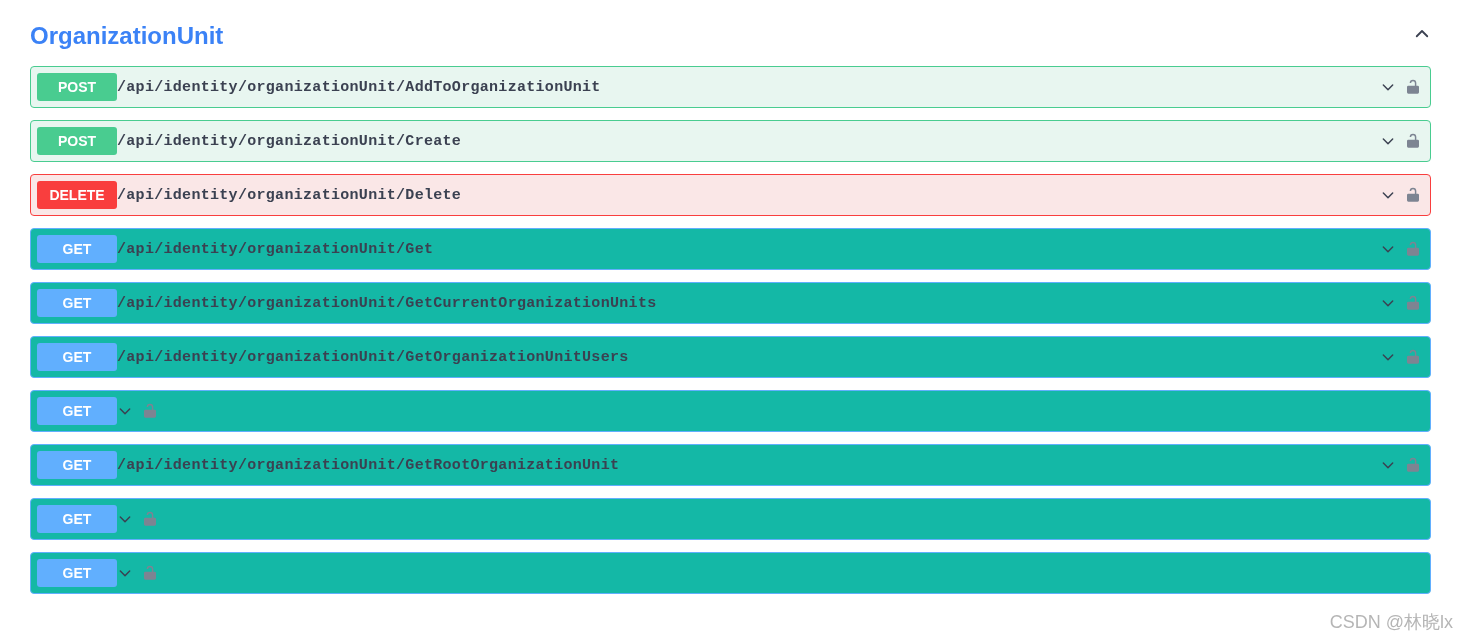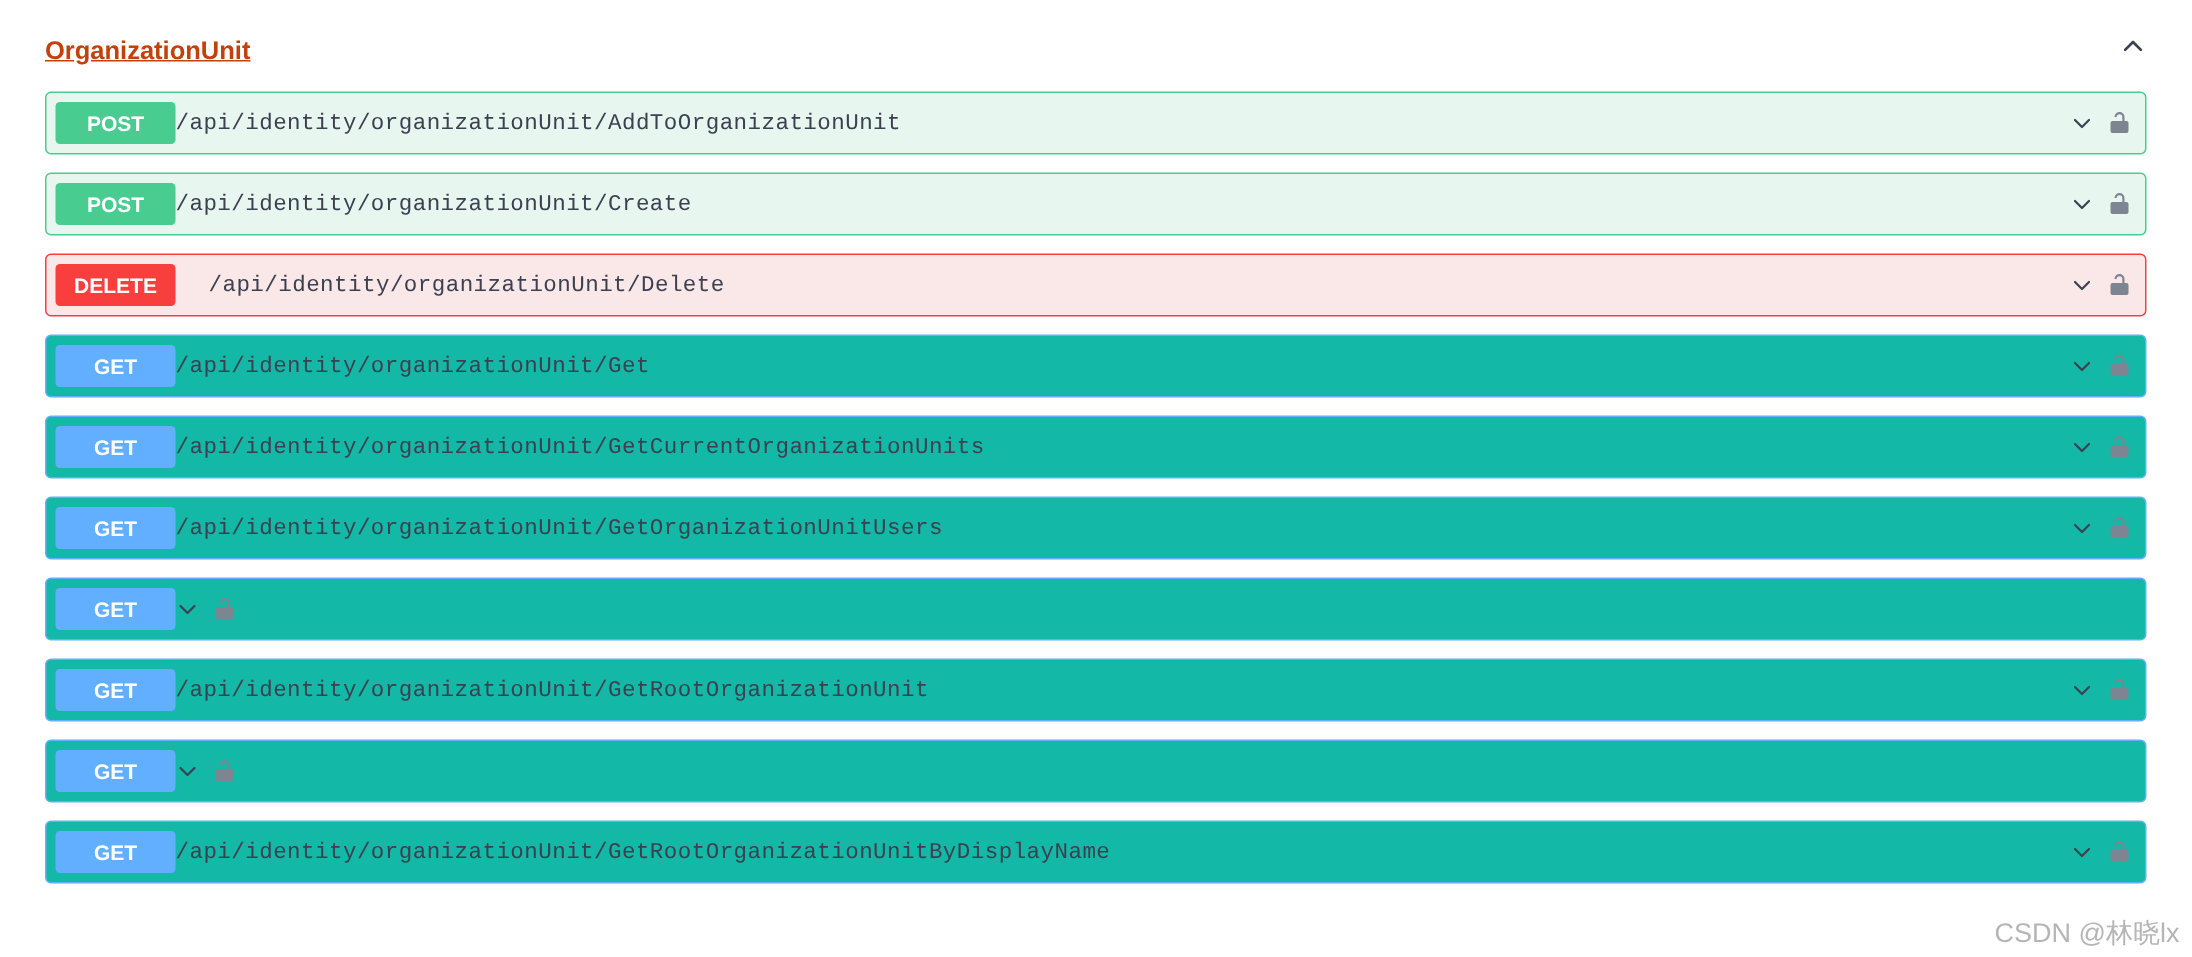--- a/index.html
+++ b/index.html
@@ -10,58 +10,57 @@
     width: 1461px;
   }
   .section-header {
     display: flex;
     align-items: center;
     justify-content: space-between;
     padding: 6px 0 16px;
     cursor: pointer;
   }
   .section-title {
-    font-size: 17px;
+    font-size: 24px;
     font-weight: 700;
-    color: #c2410c;
-    text-decoration: underline;
+    color: #3b82f6;
   }
   .collapse-icon svg { width: 18px; height: 18px; }
   .endpoint-list { display: flex; flex-direction: column; gap: 12px; }
   .endpoint {
     display: flex;
     align-items: center;
     border: 1px solid;
     border-radius: 4px;
     padding: 6px 10px 6px 6px;
     cursor: pointer;
   }
   .endpoint.method-post   { background: #e8f6f0; border-color: #49cc90; }
-  .endpoint.method-delete { background: #fae7e7; border-color: #f93e3e; gap: 22px; }
+  .endpoint.method-delete { background: #fae7e7; border-color: #f93e3e; }
   .endpoint.method-get    { background: #14b8a6; border-color: #61affe; }
   .method-badge {
     display: inline-flex;
     align-items: center;
     justify-content: center;
     min-width: 80px;
     height: 28px;
     color: #fff;
     font-size: 14px;
     font-weight: 700;
     border-radius: 3px;
     text-align: center;
   }
   .method-post   .method-badge { background: #49cc90; }
   .method-delete .method-badge { background: #f93e3e; }
   .method-get    .method-badge { background: #61affe; }
   .endpoint-path {
     flex: 1 1 auto;
     font-family: "Courier New", Consolas, monospace;
     font-size: 15px;
-    font-weight: 400;
+    font-weight: 700;
     color: #3b4151;
     letter-spacing: 0.3px;
   }
   .endpoint-right {
     display: flex;
     align-items: center;
     gap: 10px;
   }
   .expand-icon svg { width: 16px; height: 16px; display:block; }
   .lock-icon svg { width: 14px; height: 16px; display:block; fill:#7d8492; }
@@ -224,21 +223,20 @@
         </span>
         <span class="lock-icon">
           <svg viewBox="0 0 20 24">
             <path d="M15 10V6a5 5 0 0 0-10 0h2.2A2.8 2.8 0 0 1 10 3.2 2.8 2.8 0 0 1 12.8 6v4H3a2 2 0 0 0-2 2v8a2 2 0 0 0 2 2h14a2 2 0 0 0 2-2v-8a2 2 0 0 0-2-2z"></path>
           </svg>
         </span>
       </span>
     </div>
     <div class="endpoint method-get">
       <span class="method-badge">GET</span>
-      <span class="endpoint-path">/api/identity/organizationUnit/GetRootOrganizationUnitByDisplayName</span>
       <span class="endpoint-right">
         <span class="expand-icon">
           <svg viewBox="0 0 24 24" fill="none" stroke="#3b4151" stroke-width="2.2" stroke-linecap="round" stroke-linejoin="round">
             <polyline points="5 9 12 16 19 9"></polyline>
           </svg>
         </span>
         <span class="lock-icon">
           <svg viewBox="0 0 20 24">
             <path d="M15 10V6a5 5 0 0 0-10 0h2.2A2.8 2.8 0 0 1 10 3.2 2.8 2.8 0 0 1 12.8 6v4H3a2 2 0 0 0-2 2v8a2 2 0 0 0 2 2h14a2 2 0 0 0 2-2v-8a2 2 0 0 0-2-2z"></path>
           </svg>

